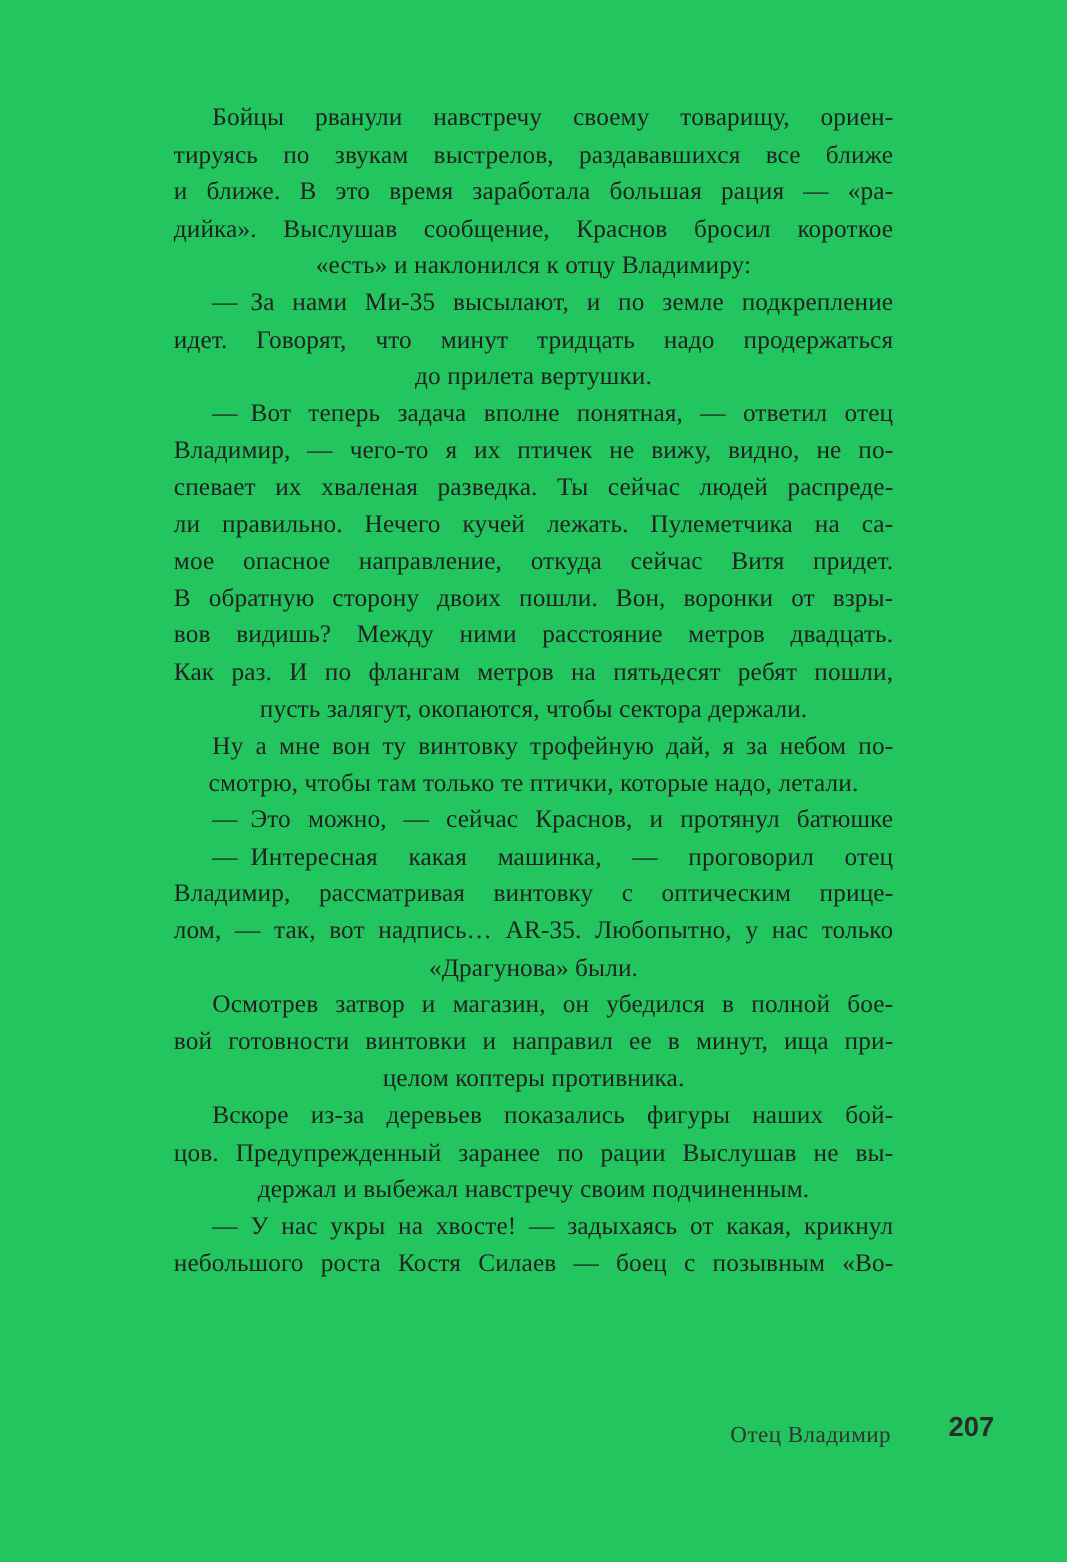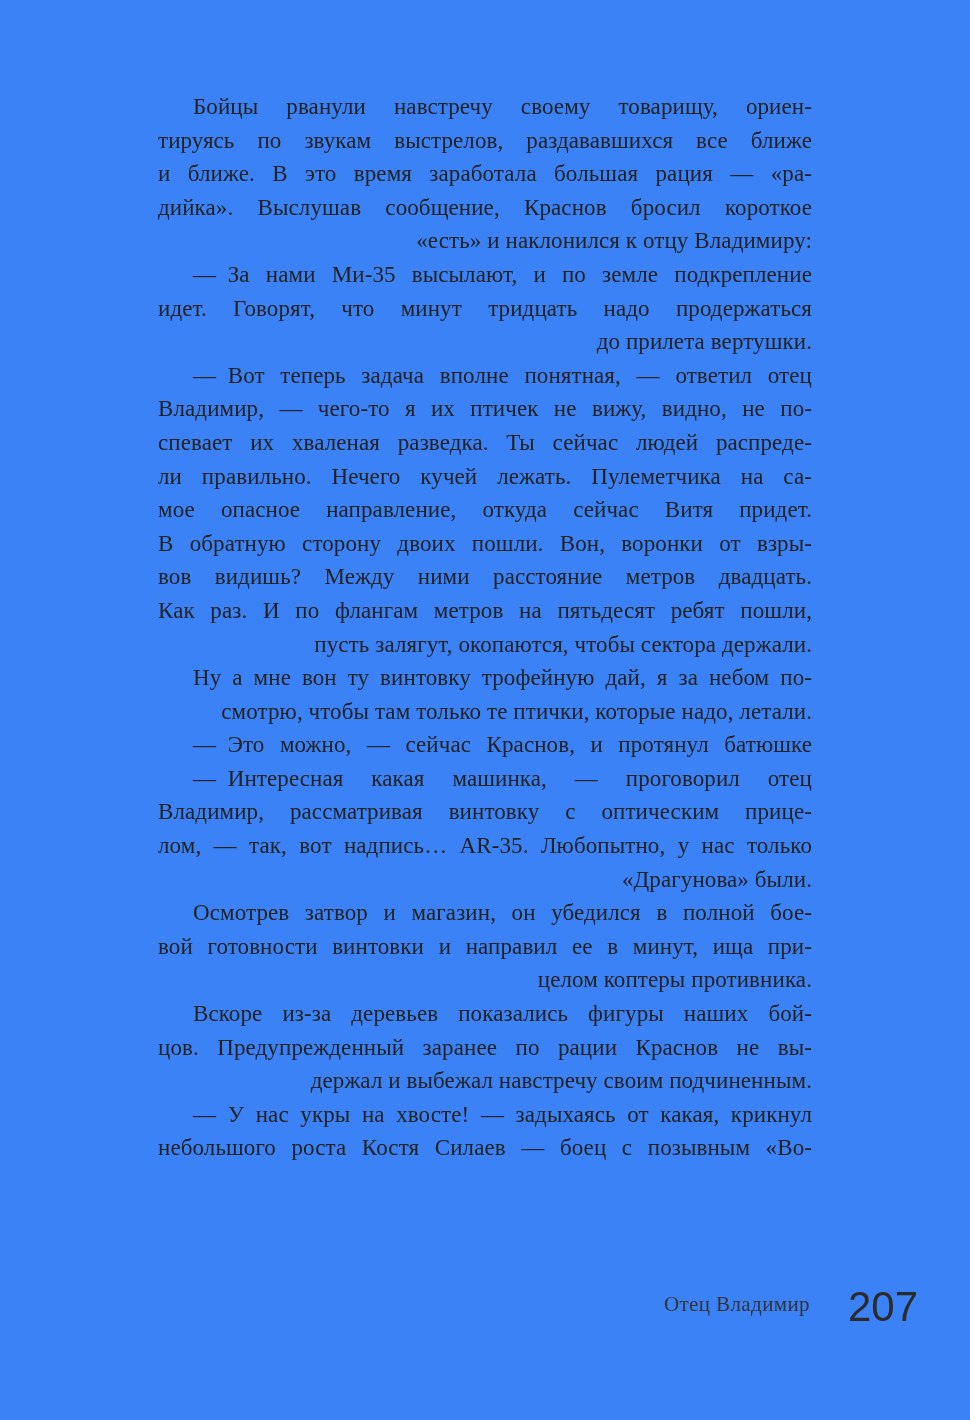--- a/index.html
+++ b/index.html
@@ -3,40 +3,40 @@
 <meta charset="utf-8">
 <style>
   html, body {
     margin: 0;
     padding: 0;
   }
   .page {
     position: relative;
     width: 970px;
     height: 1420px;
-    background: #3b82f6;
+    background: #22c55e;
     overflow: hidden;
     font-family: "Liberation Serif", "DejaVu Serif", serif;
   }
   .text-block {
     position: absolute;
     left: 158px;
     top: 90px;
     width: 654px;
     color: #222222;
     font-size: 23px;
     line-height: 33.6px;
     letter-spacing: 0.1px;
   }
   .paragraph {
     margin: 0;
     padding: 0;
   }
   .line {
-    text-align: right;
+    text-align: center;
     white-space: normal;
   }
   .line.justify {
     text-align: justify;
     text-align-last: justify;
   }
   .line.indent {
     text-indent: 35px;
   }
   .footer-title {
@@ -50,22 +50,22 @@
     letter-spacing: 0.4px;
     color: #333333;
   }
   .page-number {
     position: absolute;
     left: 848px;
     top: 1283px;
     width: 56px;
     text-align: right;
     font-family: "Liberation Sans", "DejaVu Sans", sans-serif;
-    font-size: 42px;
-    font-weight: 400;
+    font-size: 25px;
+    font-weight: 700;
     color: #2b2b2b;
   }
 </style>
 </head>
 <body>
 
 <div class="page">
   <div class="text-block">
 
   <div class="paragraph">
@@ -104,21 +104,21 @@
         <div class="line justify">лом, — так, вот надпись… AR-35. Любопытно, у нас только</div>
         <div class="line">«Драгунова» были.</div>
       </div>
       <div class="paragraph">
         <div class="line justify indent">Осмотрев затвор и магазин, он убедился в полной бое-</div>
         <div class="line justify">вой готовности винтовки и направил ее в минут, ища при-</div>
         <div class="line">целом коптеры противника.</div>
       </div>
       <div class="paragraph">
         <div class="line justify indent">Вскоре из-за деревьев показались фигуры наших бой-</div>
-        <div class="line justify">цов. Предупрежденный заранее по рации Краснов не вы-</div>
+        <div class="line justify">цов. Предупрежденный заранее по рации Выслушав не вы-</div>
         <div class="line">держал и выбежал навстречу своим подчиненным.</div>
       </div>
       <div class="paragraph">
         <div class="line justify indent">— У нас укры на хвосте! — задыхаясь от какая, крикнул</div>
         <div class="line justify">небольшого роста Костя Силаев — боец с позывным «Во-</div>
       </div>
     </div>
   <div class="footer-title">Отец Владимир</div>
   <div class="page-number">207</div>
 </div>

